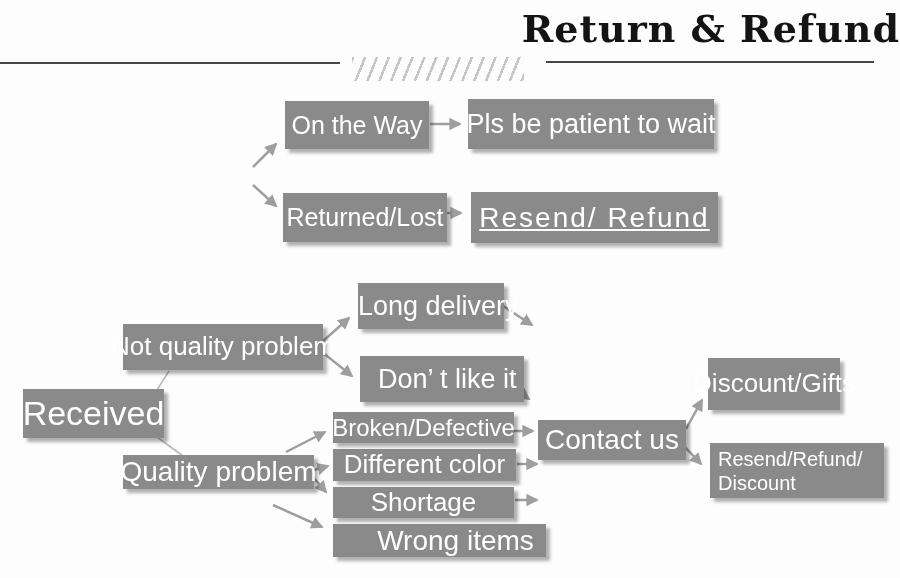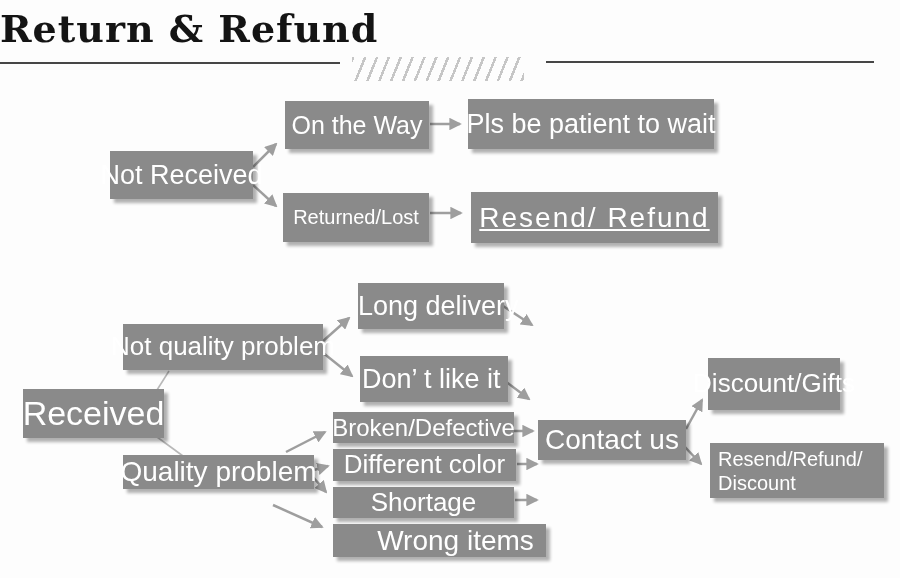--- a/index.html
+++ b/index.html
@@ -2,46 +2,46 @@
 <html><head>
 <meta charset="utf-8">
 <style>
   html,body{margin:0;padding:0;background:#fdfdfd;}
   #canvas{
     position:relative;width:900px;height:578px;overflow:hidden;
     background:#fdfdfd;font-family:"Liberation Sans",sans-serif;
   }
   
   .title{
-    position:absolute;left:0;top:6px;width:100%;text-align:left;
+    position:absolute;left:0;top:6px;width:100%;text-align:right;
     font-family:"DejaVu Serif",serif;font-weight:700;font-size:38px;
     letter-spacing:1px;color:#141414;margin:0;
   }
   .rule{position:absolute;height:2px;background:#464646;}
   .rule-left{left:0;top:62px;width:340px;}
   .rule-right{left:546px;top:61px;width:328px;}
   .hatch{
     position:absolute;left:352px;top:57px;width:172px;height:24px;
     background:repeating-linear-gradient(112deg,#c6c6c6 0 2.5px,transparent 2.5px 11px);
   }
   
   .node{
     position:absolute;display:flex;align-items:center;justify-content:center;
     background:#8a8a8a;color:#fff;box-shadow:4px 4px 3px rgba(0,0,0,0.30);
     white-space:nowrap;line-height:1.05;
   }
   .n-not-received   {left:110px;top:151px;width:143px;height:48px;font-size:27px;}
   .n-on-the-way     {left:285px;top:101px;width:144px;height:48px;font-size:25px;}
-  .n-returned-lost  {left:283px;top:193px;width:146px;height:49px;font-size:20px;}
+  .n-returned-lost  {left:283px;top:193px;width:164px;height:49px;font-size:25px;}
   .n-pls-wait       {left:468px;top:99px; width:246px;height:50px;font-size:27px;}
   .n-resend-refund  {left:471px;top:192px;width:247px;height:51px;font-size:28px;letter-spacing:2px;text-decoration:underline;}
   .n-received       {left:23px; top:389px;width:141px;height:49px;font-size:34px;}
   .n-not-quality    {left:123px;top:324px;width:200px;height:46px;font-size:26px;}
   .n-long-delivery  {left:358px;top:283px;width:146px;height:46px;font-size:27px;justify-content:flex-start;}
-  .n-dont-like      {left:360px;top:356px;width:146px;height:46px;font-size:27px;justify-content:flex-start;padding-left:2px;}
+  .n-dont-like      {left:360px;top:356px;width:146px;height:46px;font-size:27px;justify-content:flex-start;padding-left:18px;}
   .n-quality        {left:123px;top:455px;width:191px;height:34px;font-size:28px;}
   .n-broken         {left:333px;top:412px;width:181px;height:31px;font-size:24px;}
   .n-different      {left:333px;top:449px;width:183px;height:32px;font-size:26px;}
   .n-shortage       {left:333px;top:487px;width:181px;height:31px;font-size:26px;}
   .n-wrong          {left:333px;top:524px;width:181px;height:33px;font-size:28px;padding-left:32px;}
   .n-contact        {left:538px;top:420px;width:148px;height:40px;font-size:28px;}
   .n-discount-gifts {left:708px;top:358px;width:132px;height:52px;font-size:26px;}
   .n-resend-discount{left:710px;top:443px;width:166px;height:55px;font-size:20px;
                      flex-direction:column;align-items:flex-start;justify-content:center;
                      padding-left:8px;line-height:1.2;}
@@ -83,21 +83,20 @@
       <line x1="514" y1="538" x2="539" y2="538" marker-end="url(#ah)"></line>
       <line x1="686" y1="429" x2="702" y2="400" marker-end="url(#ah)"></line>
       <line x1="685" y1="447" x2="701" y2="464" marker-end="url(#ah)"></line>
     </g>
     <g stroke="#b8b8b8" stroke-width="1.6" fill="none">
       <line x1="169" y1="371" x2="157" y2="390"></line>
       <line x1="157" y1="437" x2="183" y2="456"></line>
     </g>
   </svg>
 
-  <div class="node n-not-received">Not Received</div>
   <div class="node n-on-the-way">On the Way</div>
   <div class="node n-pls-wait">Pls be patient to wait</div>
   <div class="node n-returned-lost">Returned/Lost</div>
   <div class="node n-resend-refund">Resend/ Refund</div>
 
   <div class="node n-received">Received</div>
   <div class="node n-not-quality">Not quality problem</div>
   <div class="node n-long-delivery">Long delivery</div>
   <div class="node n-dont-like">Don’ t like it</div>
   <div class="node n-quality">Quality problem</div>

